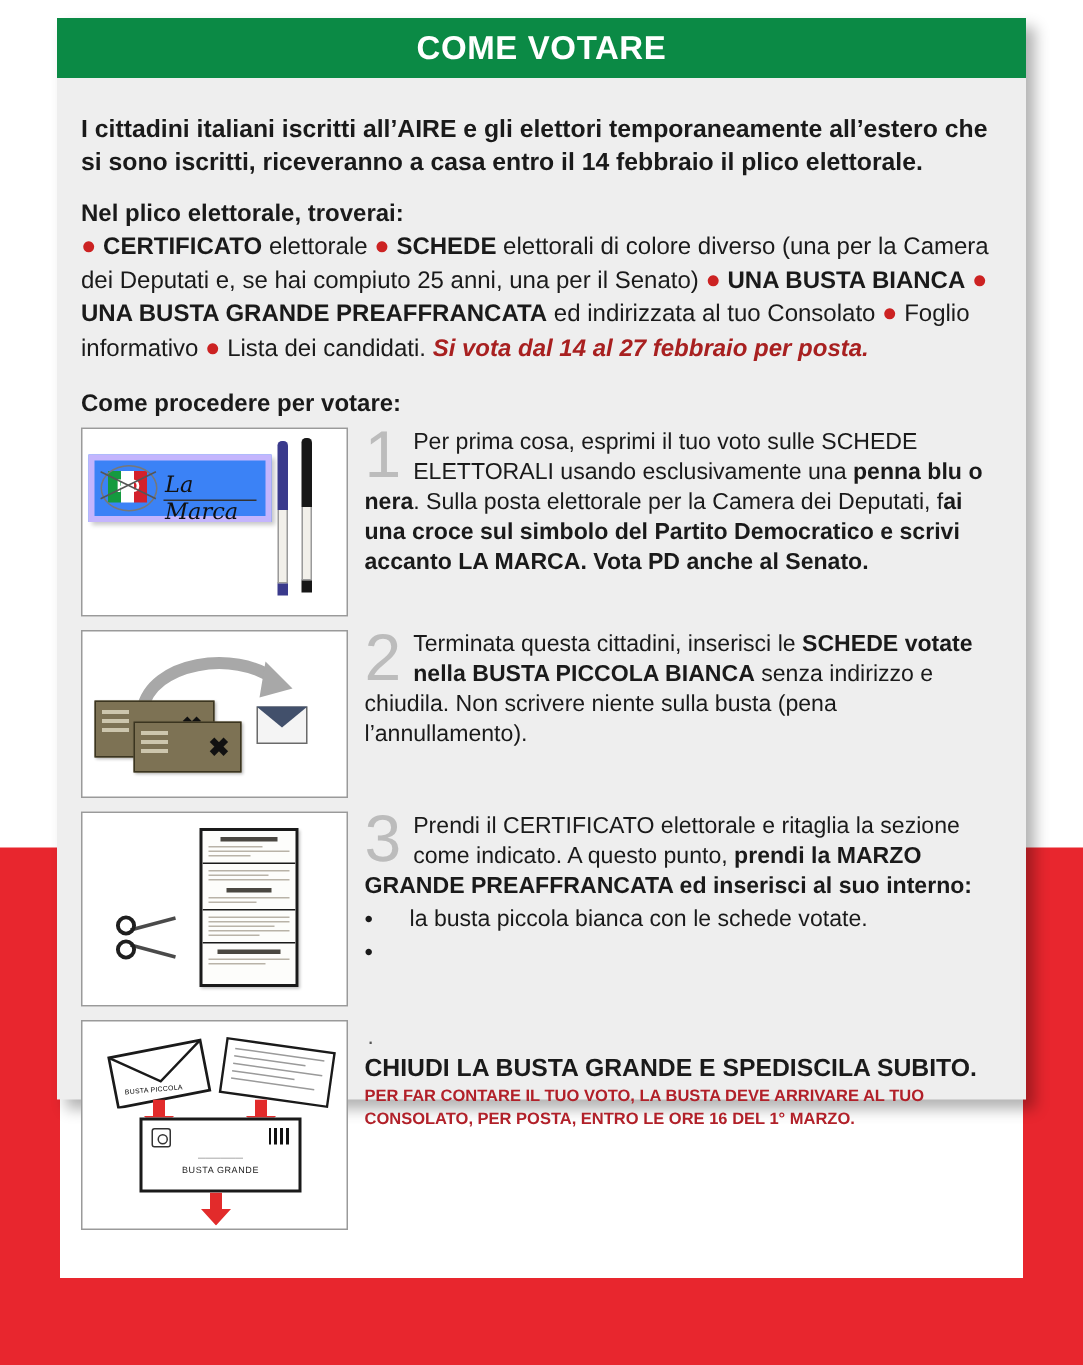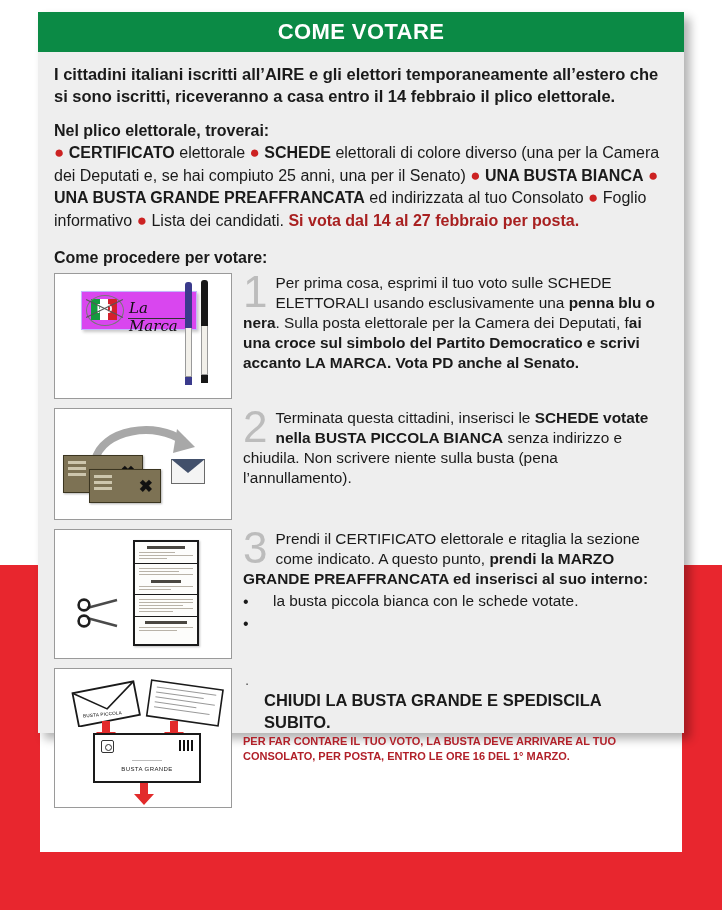--- a/index.html
+++ b/index.html
@@ -30,35 +30,35 @@
     box-shadow:6px 6px 9px rgba(0,0,0,0.30);
     box-sizing:border-box;
   }
   #header-bar{
     height:40px;background:#0b8a45;
     display:flex;align-items:center;justify-content:center;
   }
   #header-title{
     color:#ffffff;font-size:22px;font-weight:bold;letter-spacing:.4px;
   }
-  .card-body{padding:12px 16px 0 16px;}
+  .card-body{padding:24px 16px 0 16px;}
   
   .intro{
     font-size:16.5px;font-weight:bold;color:#1a1a1a;
     line-height:1.33;margin:0 0 14px 0;
   }
   .sub-head{
     font-size:16px;font-weight:bold;color:#1a1a1a;margin:0 0 2px 0;
   }
   .plico{
     font-size:16px;color:#1a1a1a;line-height:1.42;margin:0 0 16px 0;
   }
   .plico b{font-weight:bold;}
   .dot{color:#cc2222;font-size:17px;line-height:0;}
-  .red-em{color:#a82020;font-weight:bold;}
+  .red-em{color:#a82020;font-weight:bold;font-style:italic;}
   .proc-head{
     font-size:16px;font-weight:bold;color:#1a1a1a;margin:0 0 6px 0;
   }
   
   .step{display:flex;margin-bottom:9px;}
   .step-figure{
     width:178px;flex:0 0 178px;
     background:#ffffff;border:1px solid #9a9a9a;
     position:relative;box-sizing:border-box;
   }
@@ -70,27 +70,27 @@
     float:left;font-size:44px;line-height:.78;color:#bcbcbc;
     font-weight:normal;margin:2px 8px 0 0;
   }
   .step-text b{font-weight:bold;}
   .blist{list-style:none;margin:2px 0 0 0;padding:0;}
   .blist li{
     display:flex;line-height:1.32;margin-top:1px;
   }
   .blist .bdot{width:30px;flex:0 0 30px;text-align:left;font-size:16px;}
   .stray-dot{font-size:15px;color:#555;margin:2px 0 1px 2px;}
-  .final-black{font-size:16.5px;font-weight:bold;color:#1a1a1a;line-height:1.33;margin-left:21px;}
+  .final-black{font-size:16.5px;font-weight:bold;color:#1a1a1a;line-height:1.33;}
   .final-red{font-size:11px;font-weight:bold;color:#b12029;line-height:1.33;}
   
   
   .fig1-ballot{
-    position:absolute;left:26px;top:17px;width:114px;height:37px;
-    background:#d946ef;border:1px solid #c4b5fd;box-shadow:2px 2px 3px rgba(0,0,0,.22);
+    position:absolute;left:4px;top:17px;width:114px;height:37px;
+    background:#3b82f6;border:4px solid #c4b5fd;box-shadow:2px 2px 3px rgba(0,0,0,.22);
   }
   .fig1-flag{
     position:absolute;left:9px;top:7px;width:26px;height:21px;
     background:linear-gradient(to right,#159a3f 0 33%,#ffffff 33% 66%,#d3202c 66% 100%);
   }
   .fig1-pd{
     position:absolute;left:9px;top:8px;width:26px;height:19px;
     font-size:12px;font-weight:bold;color:#ffffff;text-align:center;
     line-height:19px;letter-spacing:-1px;
   }

